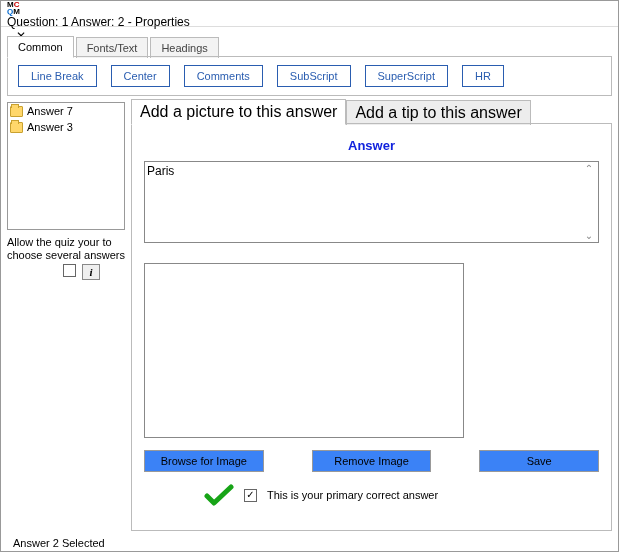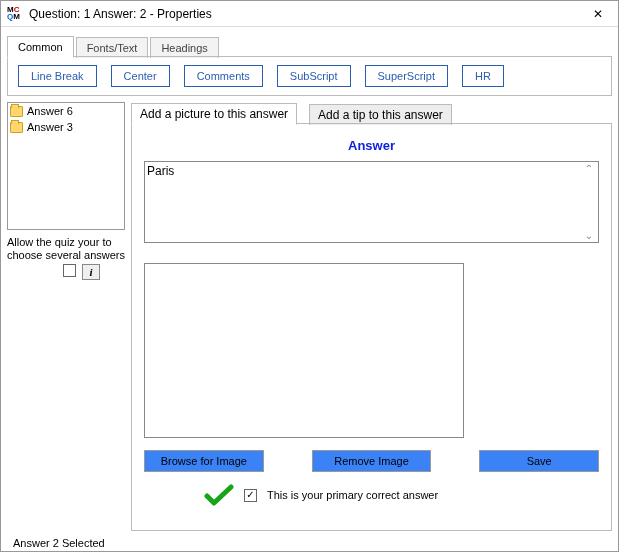--- a/index.html
+++ b/index.html
@@ -11,23 +11,24 @@
     color: #000;
   }
   .window {
     width: 619px; height: 552px;
     border: 1px solid #999;
     display: flex; flex-direction: column;
     background: #fff;
   }
   
   .titlebar {
-    height: 26px; display:flex; align-items:center;
-    padding: 8px 6px;
+    height: 26px; display:flex; 
+    padding: 0 6px;
     border-bottom: 1px solid #ddd;
+    flex-direction: column;
   }
   .app-icon {
     width:16px; height:16px; margin-right:6px;
     display:inline-flex; flex-direction:column; line-height:7px;
     font-weight:bold; font-size:8px; font-family: Arial;
   }
   .app-icon .r1 { color:#000; }
   .app-icon .r1 .red { color:#c00; }
   .app-icon .r2 { color:#000; }
   .app-icon .r2 .blue { color:#06c; }
@@ -116,24 +117,24 @@
   }
 
   .content {
     flex:1; display:flex; flex-direction:column; min-width:0;
   }
   .subtabstrip {
     display:flex; align-items:flex-end; height:22px; position:relative;
   }
   .subtab {
     padding:3px 8px; border:1px solid #bbb; border-bottom:none;
-    font-size:12px; background:#fff; position:relative; top:1px;
+    font-size:16px; background:#fff; position:relative; top:1px;
     cursor:default;
   }
-  .subtab.inactive { background:#ededed;margin-left:12px; }
+  .subtab.inactive { background:#ededed; }
   .subtab.active { border-bottom:1px solid #fff; z-index:2; }
   .subtabstrip-under { position:absolute; left:0; right:0; bottom:0; border-bottom:1px solid #bbb;}
   .content-panel {
     border:1px solid #bbb; border-top:none;
     flex:1; padding:10px 12px 8px 12px;
     display:flex; flex-direction:column;
     min-height:0;
   }
   .answer-heading {
     text-align:center; color:#1122dd; font-weight:bold;
@@ -212,21 +213,21 @@
     <div class="tbtn"><span>SuperScript</span></div>
     <div class="tbtn"><span>HR</span></div>
   </div>
 
   <div class="mainrow">
 
     <div class="sidebar">
       <div class="treebox">
         <div class="tree-item">
           <span class="folder-icon"></span>
-          <span>Answer 6</span>
+          <span>Answer 7</span>
         </div>
         <div class="tree-item">
           <span class="folder-icon"></span>
           <span>Answer 3</span>
         </div>
       </div>
       <div class="side-label">Allow the quiz your to choose several answers</div>
       <div class="side-controls">
         <div class="chk"></div>
         <div class="info-btn">

